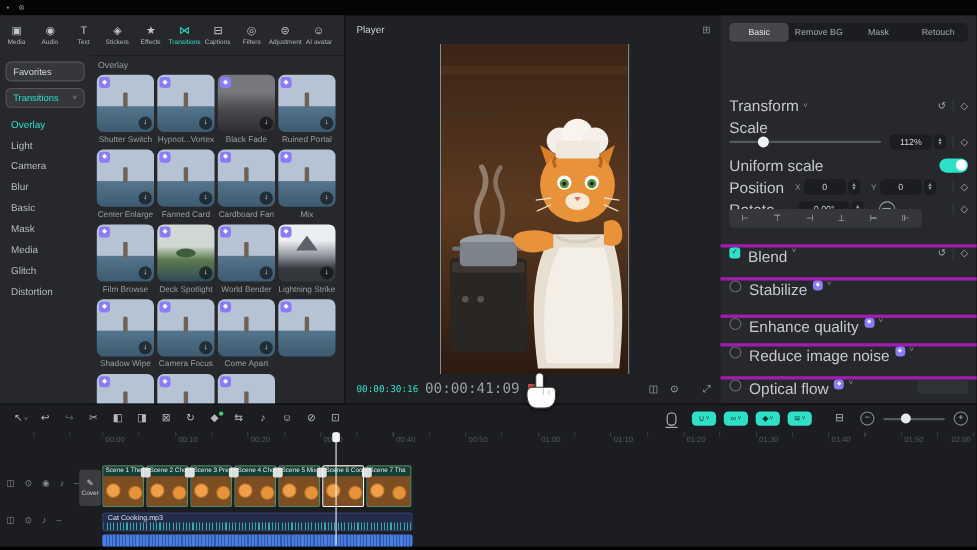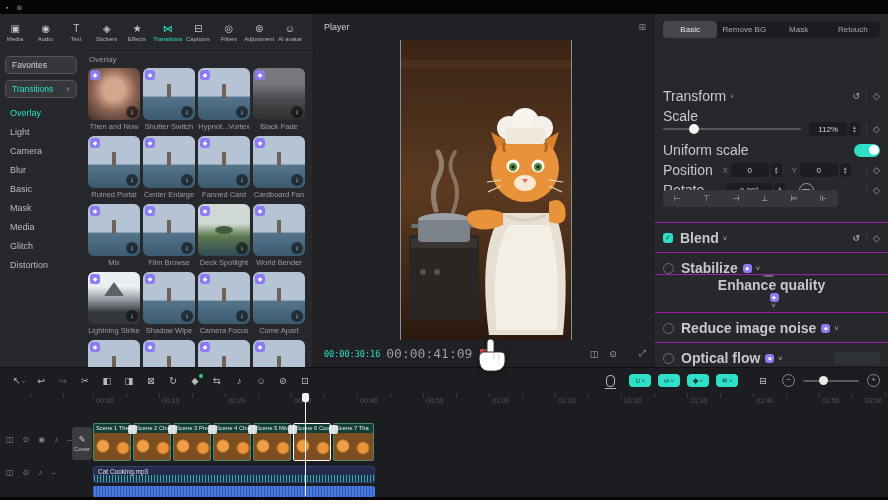--- a/index.html
+++ b/index.html
@@ -80,21 +80,21 @@
   .valbox{background:#1b1d20;border-radius:4px;font-size:8px;color:#d4d6d9;padding:2.5px 6px;min-width:26px;text-align:center;}
   .stepper{background:#1b1d20;border-radius:4px;margin-left:2px;width:11px;display:flex;flex-direction:column;align-items:center;justify-content:center;height:14px;cursor:pointer;}
   .stepper i{font-size:5px;color:#9a9da1;font-style:normal;line-height:4px;}
   .toggle{width:26px;height:13px;border-radius:7px;background:#2ee0c8;position:relative;margin-left:auto;cursor:pointer;}
   .toggle::after{content:"";position:absolute;right:1.5px;top:1.5px;width:10px;height:10px;border-radius:50%;background:#fff;}
   .axis-lab{font-size:7.5px;color:#85888c;margin:0 3px 0 10px;}
   .dial{width:13px;height:13px;border-radius:50%;border:1px solid #9a9da1;margin-left:14px;position:relative;cursor:pointer;}
   .dial::after{content:"";position:absolute;left:2px;top:5.5px;width:8px;height:1px;background:#9a9da1;}
   #align-bar{position:absolute;left:8px;top:176px;width:175px;height:17px;background:#35373b;border-radius:4px;display:flex;align-items:center;justify-content:space-around;}
   .align-ic{font-size:8px;color:#b7b9bc;cursor:pointer;}
-  .sec-row{position:absolute;left:0;right:0;height:30px;display:flex;align-items:center;padding:0 8px;border-top:1px solid #a21caf;font-weight:bold;}
+  .sec-row{position:absolute;left:0;right:0;height:30px;display:flex;align-items:flex-start;padding:0 8px;border-top:3px solid #a21caf;}
   .chk{width:9px;height:9px;border-radius:50%;border:1px solid #6a6d71;margin-right:7px;cursor:pointer;}
   .chk.on{border:none;border-radius:3px;background:#2ee0c8;color:#163430;font-size:7px;line-height:9px;text-align:center;width:10px;height:10px;}
   .vip-mini{width:9px;height:9px;border-radius:3px;background:#8b7cf6;color:#fff;font-size:5px;line-height:9px;text-align:center;margin-left:5px;}
   .disabled-pill{margin-left:auto;width:46px;height:13px;background:#35373b;border-radius:3px;opacity:.7;}
 
   
   #timeline{left:0;top:367px;width:888px;height:130px;background:#1b1d20;border-top:1px solid #101113;}
   #tl-toolbar{height:25px;display:flex;align-items:center;padding:0 8px;}
   .tl-ic{font-size:9.5px;color:#b7b9bc;width:22px;text-align:center;cursor:pointer;position:relative;}
   .tl-ic[data-dim="true"]{color:#55585c;}
@@ -207,27 +207,20 @@
         <div class="sb-item" data-active="false">Media</div>
         <div class="sb-item" data-active="false">Glitch</div>
         <div class="sb-item" data-active="false">Distortion</div>
       </div>
   </div>
 
   <div id="gallery" class="abs">
     <div id="gallery-header">Overlay</div>
     <div id="gallery-grid">
 
-    <div class="g-item" data-variant="face">
-          <div class="g-thumb">
-            <span class="vip-badge">◆</span>
-            <span class="dl-badge">↓</span>
-          </div>
-          <div class="g-label">Then and Now</div>
-        </div>
         <div class="g-item" data-variant="tower">
           <div class="g-thumb">
             <span class="vip-badge">◆</span>
             <span class="dl-badge">↓</span>
           </div>
           <div class="g-label">Shutter Switch</div>
         </div>
         <div class="g-item" data-variant="tower">
           <div class="g-thumb">
             <span class="vip-badge">◆</span>
@@ -540,21 +533,21 @@
   </div>
 
   <div>
 
   <div class="sec-row section-dyn" style="top: 238px;">
         <span class="chk"></span>
         <span class="ilabel">Stabilize</span>
         <span class="vip-mini">◆</span>
         <span class="icaret">˅</span>
       </div>
-      <div class="sec-row section-dyn" style="top: 260px; flex-direction: column;">
+      <div class="sec-row section-dyn" style="top: 272px;">
         <span class="chk"></span>
         <span class="ilabel">Enhance quality</span>
         <span class="vip-mini">◆</span>
         <span class="icaret">˅</span>
       </div>
       <div class="sec-row section-dyn" style="top: 298px;">
         <span class="chk"></span>
         <span class="ilabel">Reduce image noise</span>
         <span class="vip-mini">◆</span>
         <span class="icaret">˅</span>

